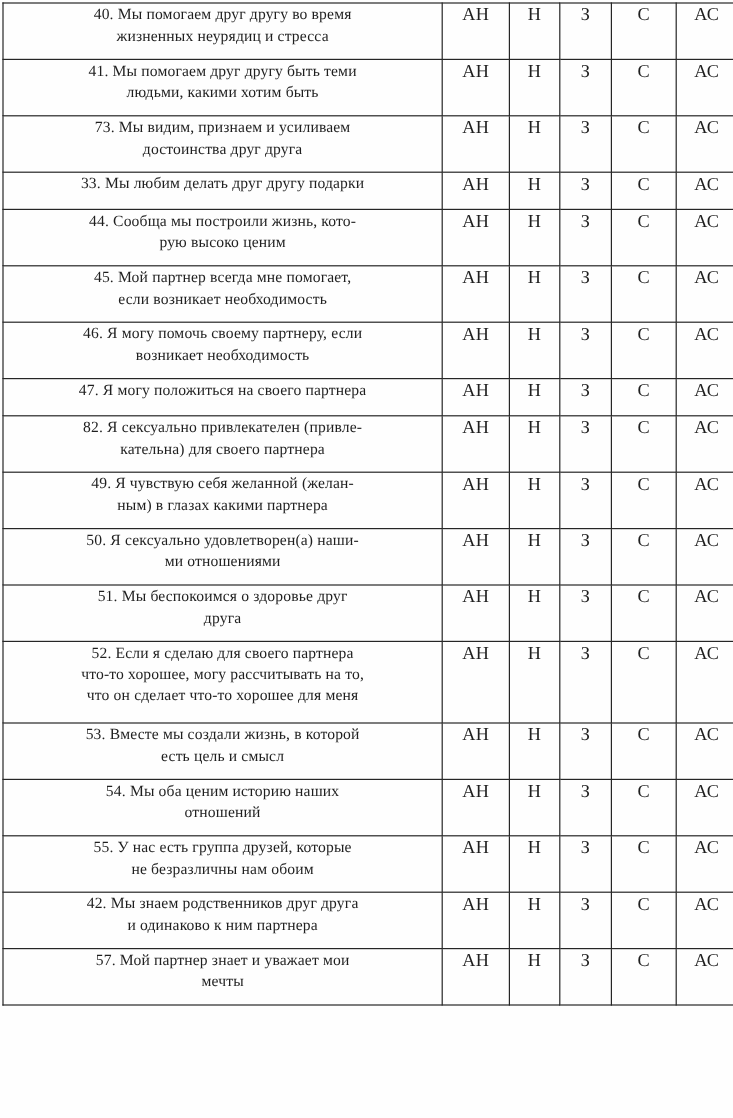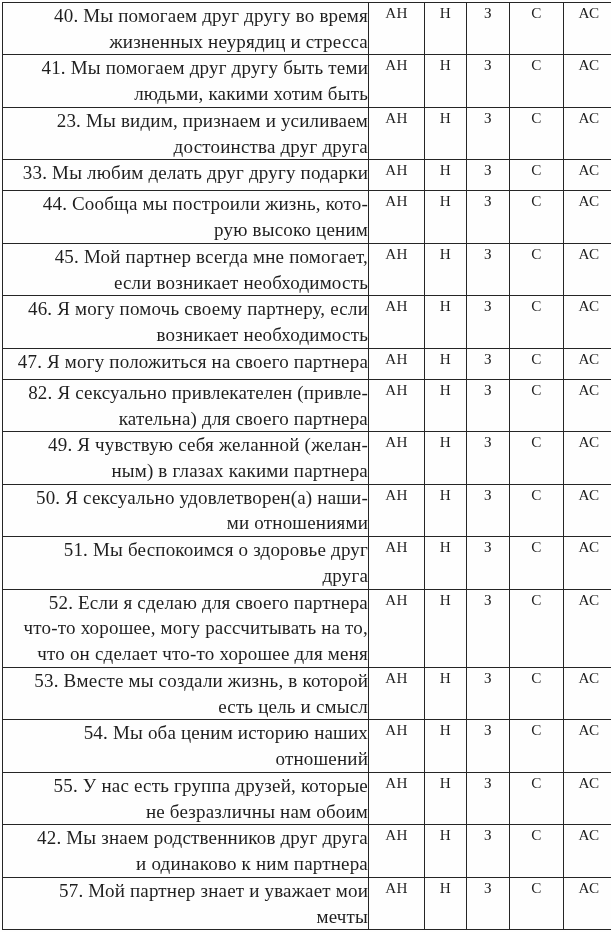--- a/index.html
+++ b/index.html
@@ -32,24 +32,24 @@
   }
   table.survey td {
     border: 1px solid #262626;
     padding: 0;
     vertical-align: top;
     background: #fefefe;
   }
   td.item-cell {
     width: 365px;
     padding: 4px 7px 5px 9px;
-    font-size: 19px;
+    font-size: 13px;
     line-height: 1.355;
     letter-spacing: 0.01em;
-    text-align: right;
+    text-align: center;
   }
   td.opt {
     text-align: center;
     vertical-align: top;
     padding-top: 5px;
     font-size: 15.2px;
     line-height: 1.355;
     letter-spacing: 0.02em;
   }
   td.opt-an { width: 55px; }
@@ -88,21 +88,21 @@
             <span class="item-text">людьми, какими хотим быть</span>
           </td>
           <td class="opt opt-an">АН</td>
           <td class="opt opt-n">Н</td>
           <td class="opt opt-z">З</td>
           <td class="opt opt-s">С</td>
           <td class="opt opt-as">АС</td>
         </tr>
         <tr class="r2">
           <td class="item-cell">
-            <span class="item-text">23. Мы видим, признаем и усиливаем</span>
+            <span class="item-text">73. Мы видим, признаем и усиливаем</span>
             <span class="item-text">достоинства друг друга</span>
           </td>
           <td class="opt opt-an">АН</td>
           <td class="opt opt-n">Н</td>
           <td class="opt opt-z">З</td>
           <td class="opt opt-s">С</td>
           <td class="opt opt-as">АС</td>
         </tr>
         <tr class="r1">
           <td class="item-cell">

